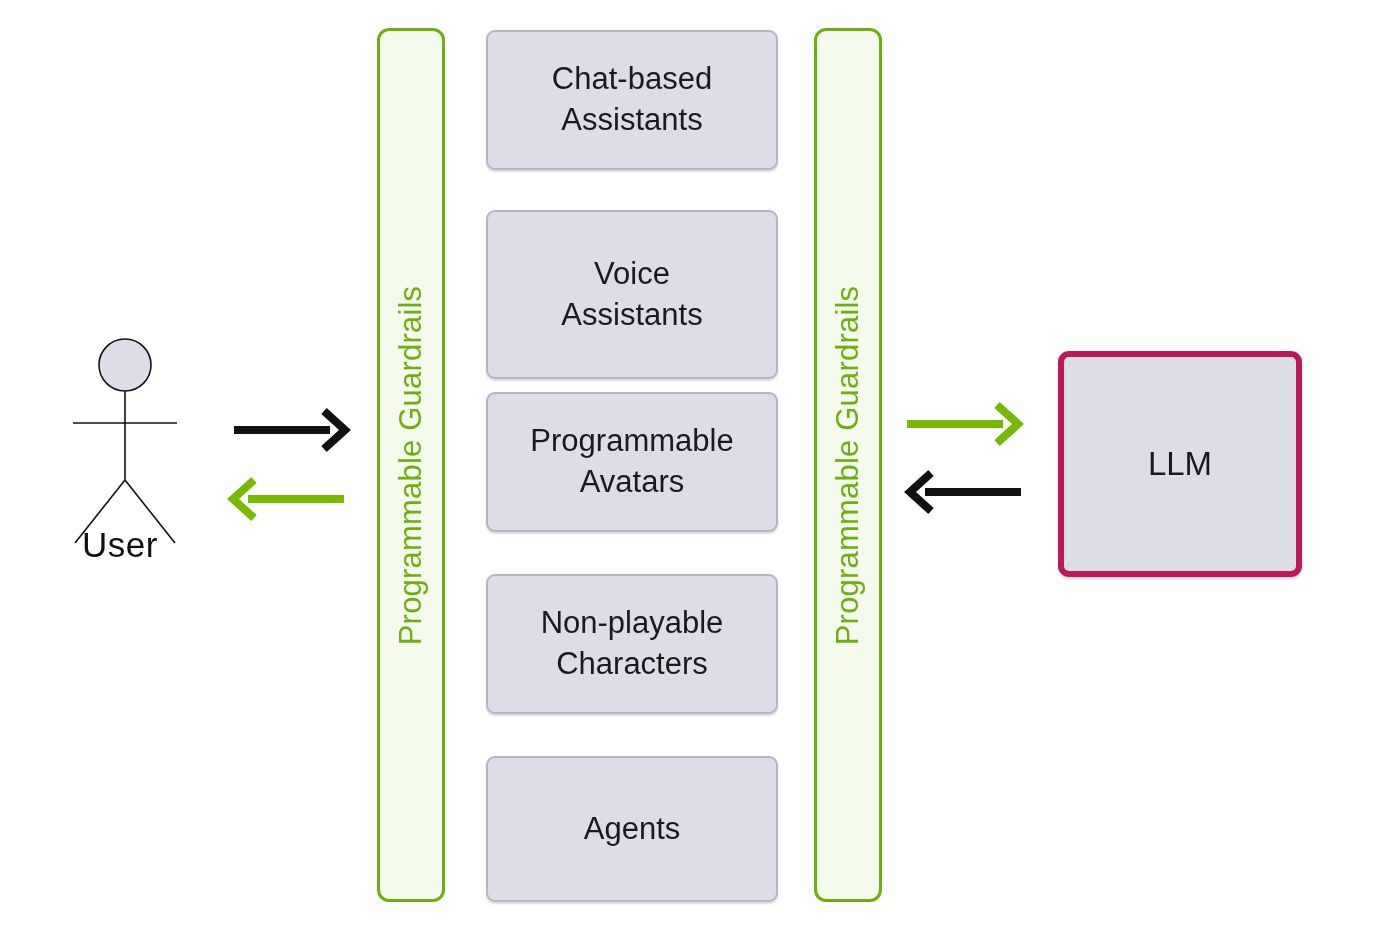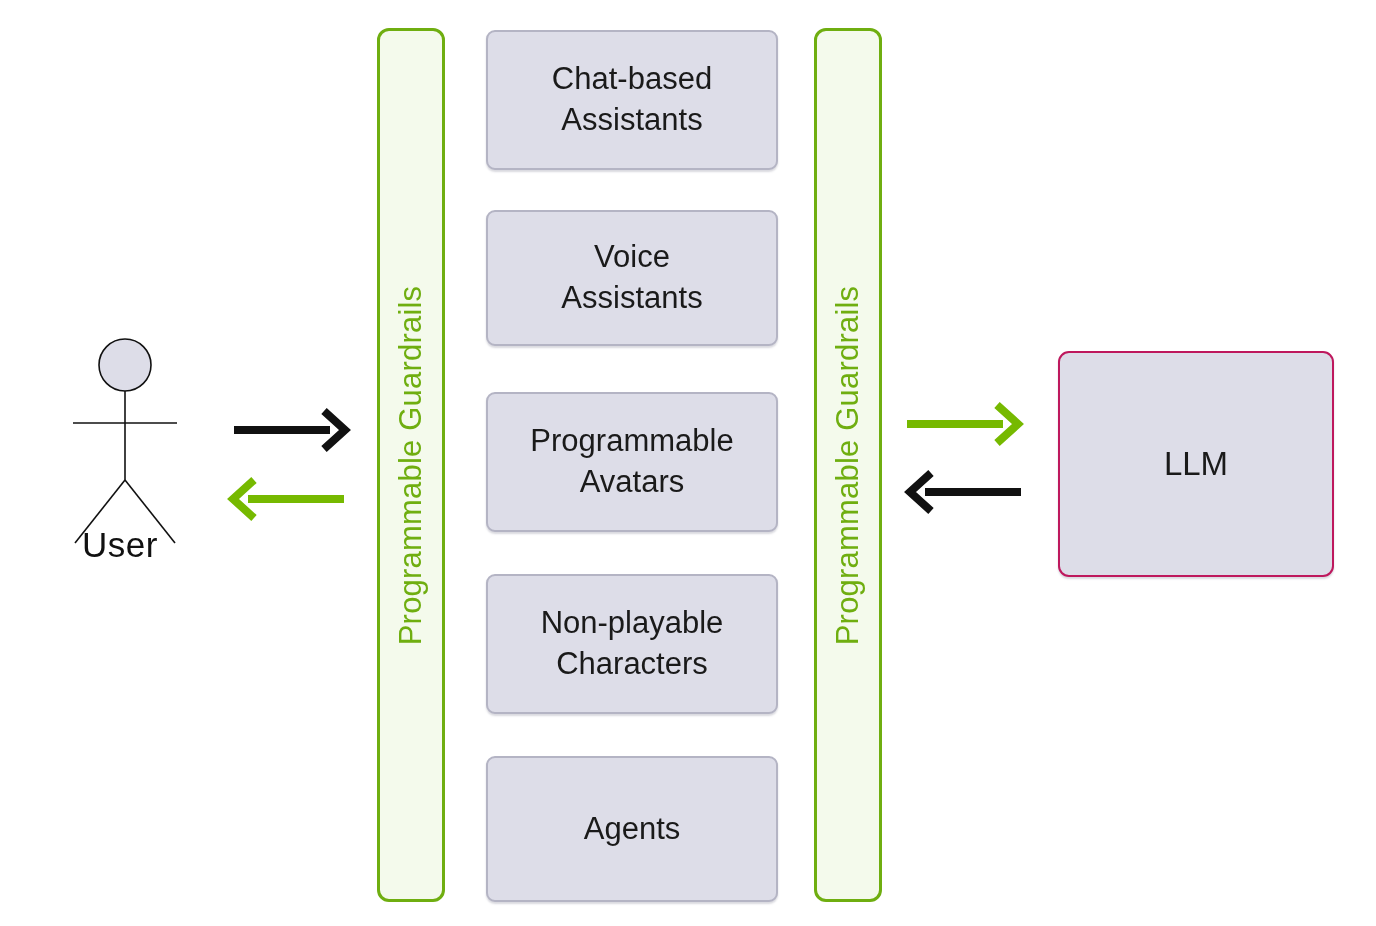--- a/index.html
+++ b/index.html
@@ -101,35 +101,35 @@
     display: flex;
     align-items: center;
     justify-content: center;
     text-align: center;
     font-size: 31px;
     line-height: 1.32;
     color: #1a1a1a;
     padding: 20px 10px;
   }
   .app-box-0 { top: 0px;   height: 140px; }
-  .app-box-1 { top: 180px; height: 136px; }
+  .app-box-1 { top: 180px; height: 169px; }
   .app-box-2 { top: 362px; height: 140px; }
   .app-box-3 { top: 544px; height: 140px; }
   .app-box-4 { top: 726px; height: 146px; }
 
   
   .llm-box {
     position: absolute;
     left: 1058px;
     top: 351px;
-    width: 276px;
+    width: 244px;
     height: 226px;
     box-sizing: border-box;
     background: #dddde8;
-    border: 2px solid #be185d;
+    border: 6px solid #be185d;
     border-radius: 11px;
     box-shadow: 0 2px 2px rgba(120,120,140,0.28);
     display: flex;
     align-items: center;
     justify-content: center;
     font-size: 33px;
     color: #1a1a1a;
   }
 </style>
 </head>

